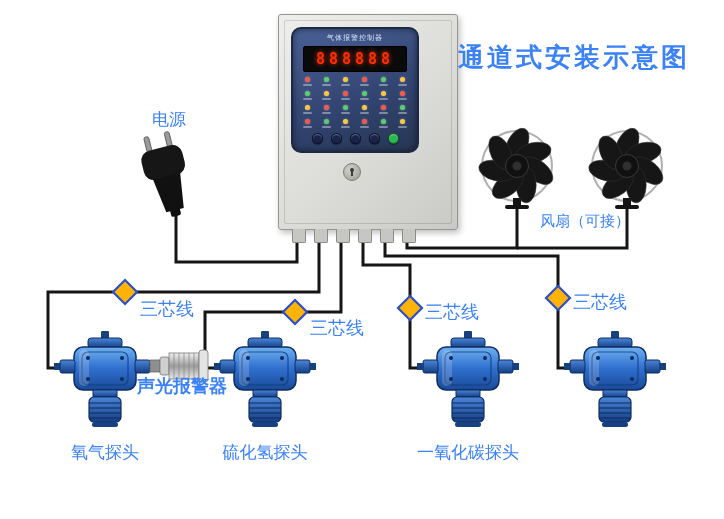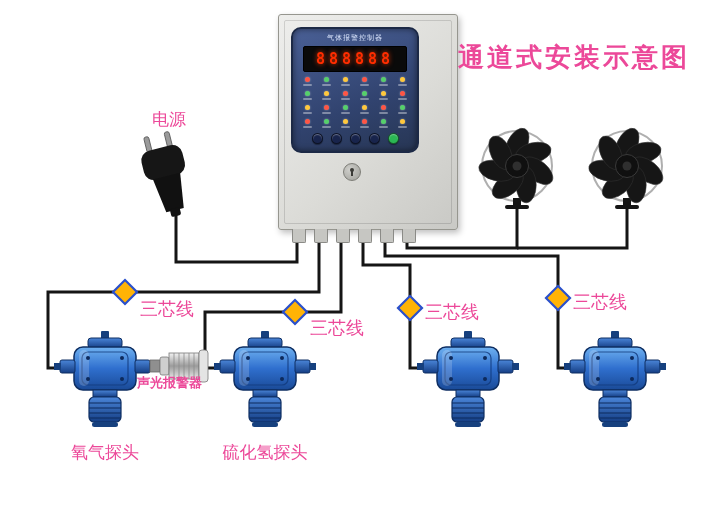--- a/index.html
+++ b/index.html
@@ -1,28 +1,28 @@
 <!DOCTYPE html>
 <html><head>
 <meta charset="utf-8">
 <style>
   html,body{margin:0;padding:0;background:#fff;}
   .canvas{
     position:relative;width:724px;height:519px;background:#ffffff;overflow:hidden;
     font-family:"Liberation Sans","DejaVu Sans",sans-serif;color:#111;
   }
   .art{position:absolute;left:0;top:0;z-index:1;}
-  .label{position:absolute;z-index:3;color:#ec4899;white-space:nowrap;}
+  .label{position:absolute;z-index:3;color:#3b82f6;white-space:nowrap;}
   .title{
     left:458px;top:40px;font-size:26px;letter-spacing:3px;font-weight:600;
     font-family:"Liberation Serif","DejaVu Serif",serif;
   }
   .power-label{left:152px;top:108px;font-size:17px;}
   .fan-label{left:540px;top:212px;font-size:15px;}
-  .alarm-label{left:137px;top:374px;font-size:13px;font-weight:600;}
+  .alarm-label{left:137px;top:374px;font-size:18px;font-weight:600;}
   .marker-label{font-size:18px;}
   .m1{left:140px;top:297px;} .m2{left:310px;top:316px;}
   .m3{left:425px;top:300px;} .m4{left:573px;top:290px;}
   .det-label{width:160px;text-align:center;font-size:17px;top:441px;}
   .dl1{left:25px;} .dl2{left:185px;} .dl3{left:388px;} .dl4{left:535px;}
 
   
   .controller{
     position:absolute;left:278px;top:14px;width:178px;height:214px;z-index:2;
     background:linear-gradient(135deg,#eeeeec 0%,#dcdcd8 55%,#c9c9c5 100%);
@@ -325,22 +325,24 @@
     <div class="terminal t1"></div>
     <div class="terminal t2"></div>
     <div class="terminal t3"></div>
     <div class="terminal t4"></div>
     <div class="terminal t5"></div>
     <div class="terminal t6"></div>
   </div>
 
   <div class="label title">通道式安装示意图</div>
   <div class="label power-label">电源</div>
+  <div class="label fan-label">风扇（可接）</div>
   <div class="label alarm-label">声光报警器</div>
 
   <div class="label marker-label m1">三芯线</div>
   <div class="label marker-label m2">三芯线</div>
   <div class="label marker-label m3">三芯线</div>
   <div class="label marker-label m4">三芯线</div>
 
   <div class="label det-label dl1">氧气探头</div>
   <div class="label det-label dl2">硫化氢探头</div>
+  <div class="label det-label dl3">一氧化碳探头</div>
 </div>
 
 </body></html>

